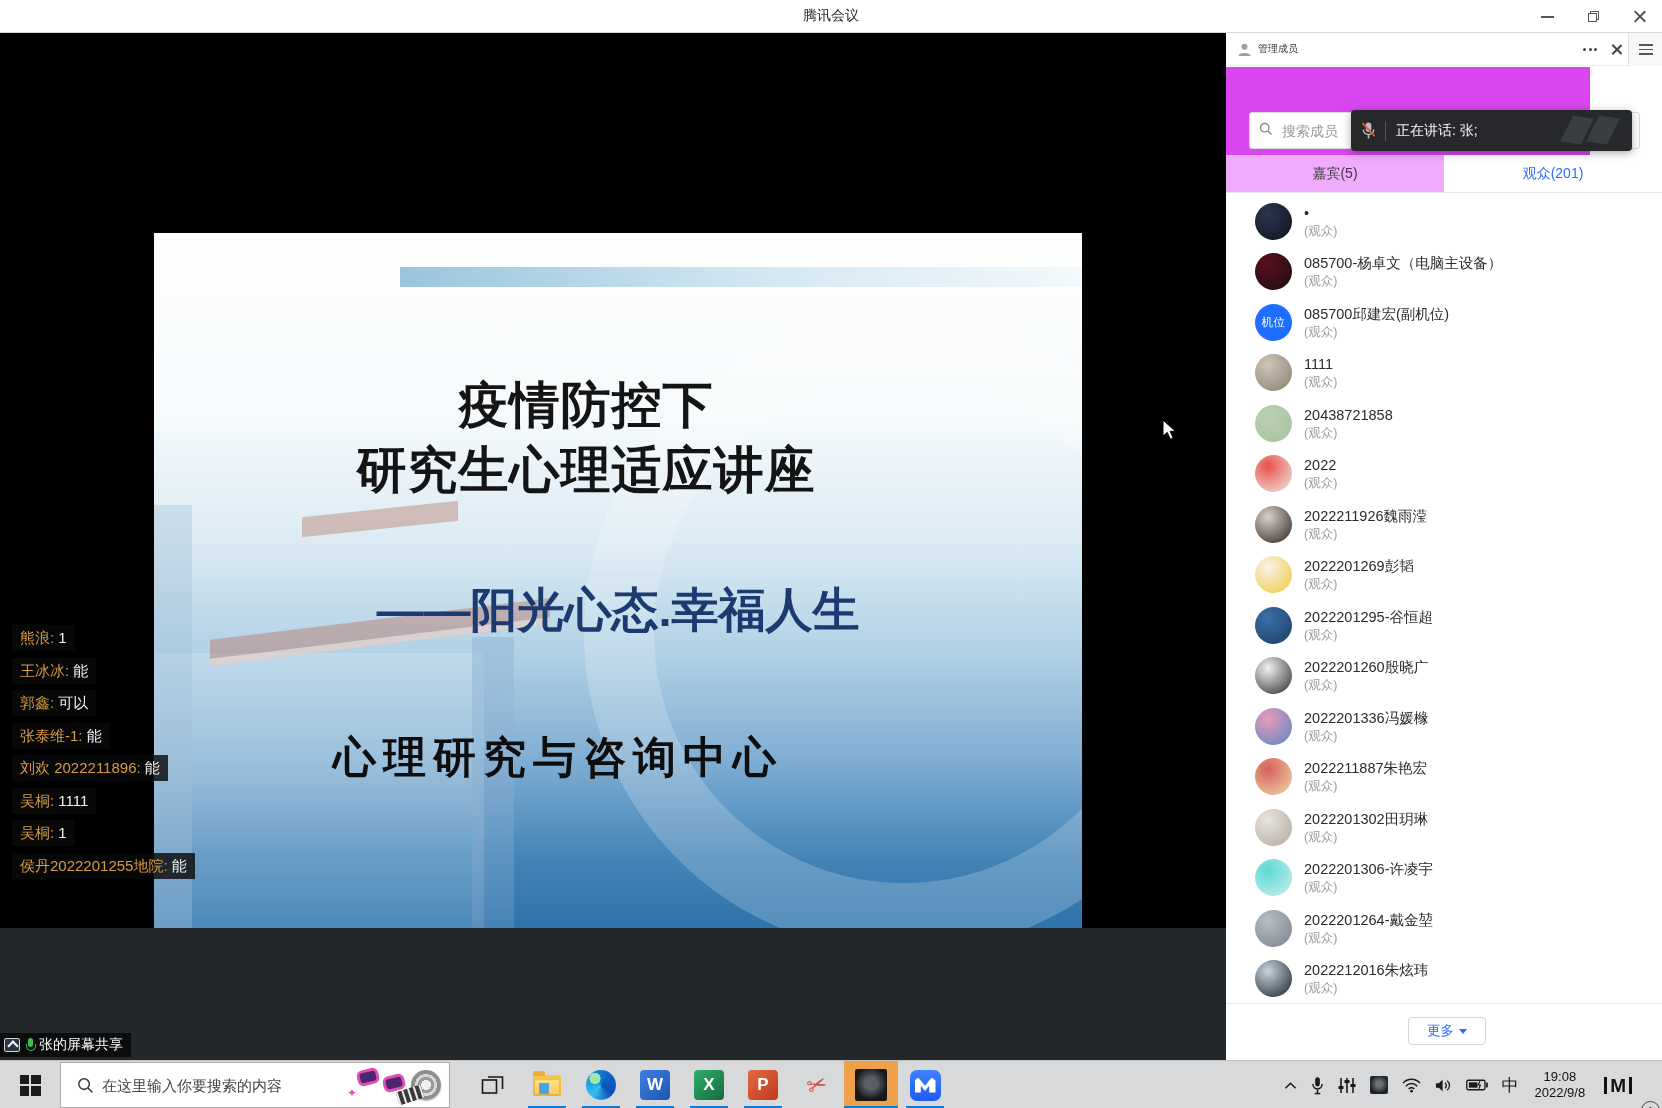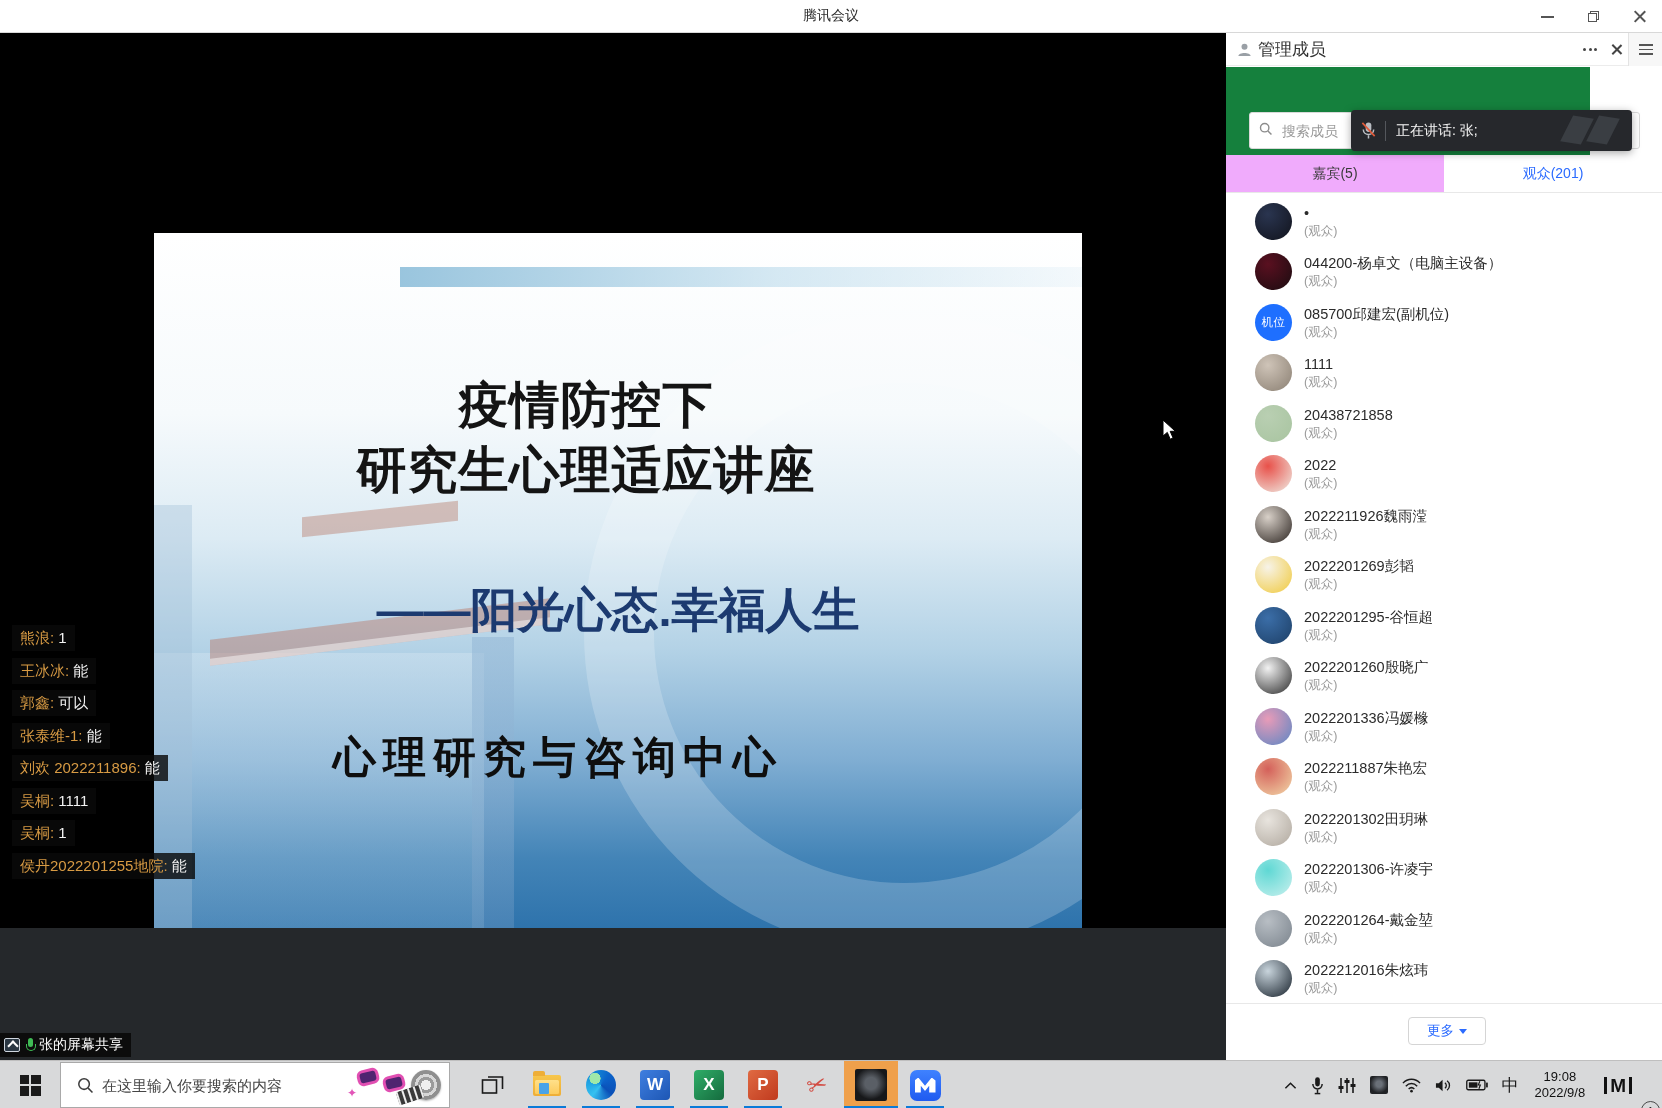--- a/index.html
+++ b/index.html
@@ -78,33 +78,33 @@
   .icon-mic-green::after { content:""; position:absolute; left:1px; top:6px; width:8px; height:6px;
     border:1.5px solid #3fbb55; border-top:none; border-radius:0 0 6px 6px; }
 
   
   .cursor { position:absolute; left:1162px; top:387px; z-index:9; }
 
   
   .panel { position:absolute; left:1226px; top:33px; width:436px; height:1027px; background:#fff; }
   .panel-header { position:absolute; left:0; top:0; width:436px; height:33px; border-bottom:1px solid #ececec;
     display:flex; align-items:center; padding-left:11px; }
-  .panel-header .ptitle { font-size:17px; color:#333; margin-left:6px; }
+  .panel-header .ptitle { font-size:10px; color:#333; margin-left:6px; }
   .panel-header-actions { position:absolute; right:40px; top:0; height:33px; display:flex; align-items:center; gap:14px; }
   .dots-icon { display:flex; gap:2.5px; }
   .dots-icon i { width:3px; height:3px; border-radius:50%; background:#444; }
   .px-close { position:relative; width:11px; height:11px; }
   .px-close::before,.px-close::after { content:""; position:absolute; left:5px; top:-1px; width:1.5px; height:13px; background:#444; }
   .px-close::before { transform:rotate(45deg); } .px-close::after { transform:rotate(-45deg); }
   .hamburger-box { position:absolute; right:0; top:0; width:34px; height:33px; background:#f7f7f7; border-left:1px solid #e3e3e3;
     display:flex; align-items:center; justify-content:center; }
   .hamburger { display:flex; flex-direction:column; gap:3px; }
   .hamburger i { width:14px; height:1.8px; background:#555; }
 
-  .panel-search-row { position:absolute; left:0; top:34px; width:364px; height:88px; background:#15803d; }
+  .panel-search-row { position:absolute; left:0; top:34px; width:364px; height:88px; background:#d946ef; }
   .search-input { position:absolute; left:23px; top:45px; width:391px; height:37px; border:1px solid #d9d9d9; border-radius:3px;
     padding:0 10px 0 32px; font-size:14px; color:#333; outline:none; background:#fff; }
   .search-input::placeholder { color:#9a9a9a; }
   .search-mag { position:absolute; left:33px; top:55px; z-index:2; }
 
   .speaking-toast { position:absolute; left:125px; top:43px; width:281px; height:41px; background:#26282c; border-radius:4px;
     box-shadow:0 2px 8px rgba(0,0,0,0.35); display:flex; align-items:center; z-index:3; overflow:hidden; }
   .toast-divider { width:1px; height:20px; background:#54575c; margin:0 10px 0 8px; }
   .toast-text { color:#f5f5f5; font-size:14px; white-space:nowrap;text-align:center; }
   .toast-mark { position:absolute; right:18px; top:7px; display:flex; gap:4px; }
@@ -313,21 +313,21 @@
         <div class="m-row">
           <div class="m-avatar" style="background: radial-gradient(circle at 35% 30%, rgb(42, 53, 80), rgb(17, 19, 28));"></div>
           <div class="m-info">
             <div class="m-name">•</div>
             <div class="m-role">(观众)</div>
           </div>
         </div>
         <div class="m-row">
           <div class="m-avatar" style="background: radial-gradient(circle at 35% 30%, rgb(90, 16, 32), rgb(26, 12, 16));"></div>
           <div class="m-info">
-            <div class="m-name">044200-杨卓文（电脑主设备）</div>
+            <div class="m-name">085700-杨卓文（电脑主设备）</div>
             <div class="m-role">(观众)</div>
           </div>
         </div>
         <div class="m-row">
           <div class="m-avatar" style="background: rgb(30, 111, 255);">机位</div>
           <div class="m-info">
             <div class="m-name">085700邱建宏(副机位)</div>
             <div class="m-role">(观众)</div>
           </div>
         </div>

